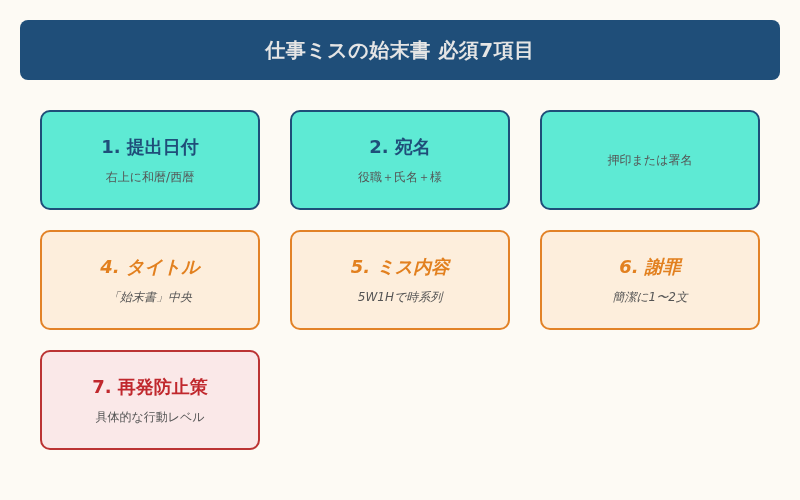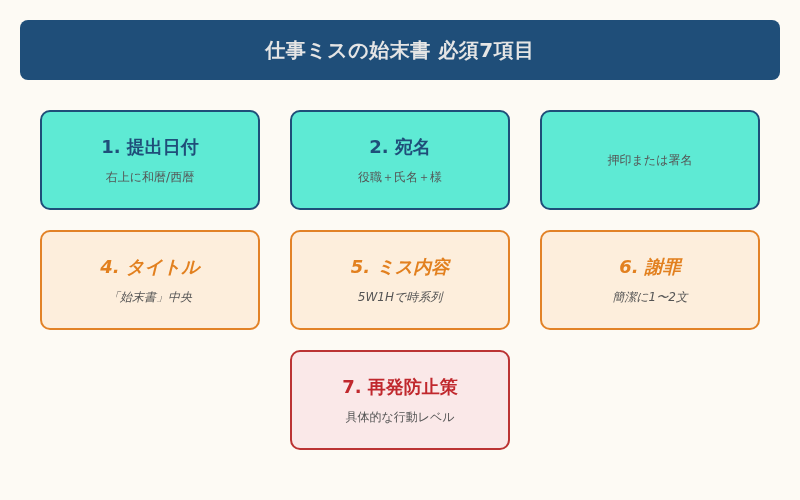--- a/index.html
+++ b/index.html
@@ -48,21 +48,20 @@
     left: 40px;
     top: 110px;
     width: 720px;
   }
   .row {
     display: flex;
     gap: 30px;
     margin-bottom: 20px;
   }
   .row.centered {
-    justify-content: center;
   }
   .card {
     width: 220px;
     height: 100px;
     box-sizing: border-box;
     border-radius: 10px;
     border-width: 2px;
     border-style: solid;
     display: flex;
     flex-direction: column;

